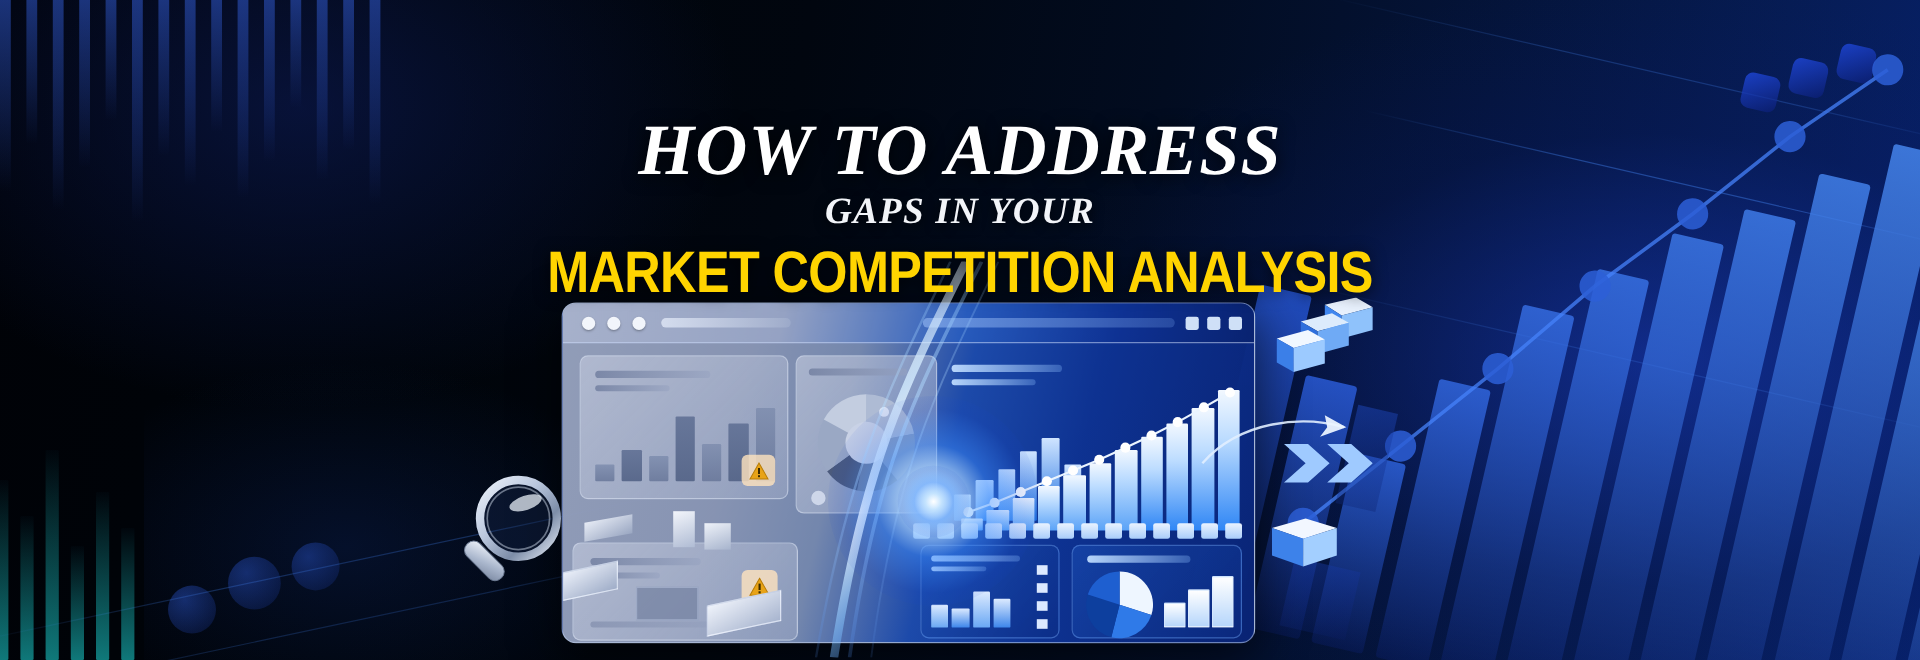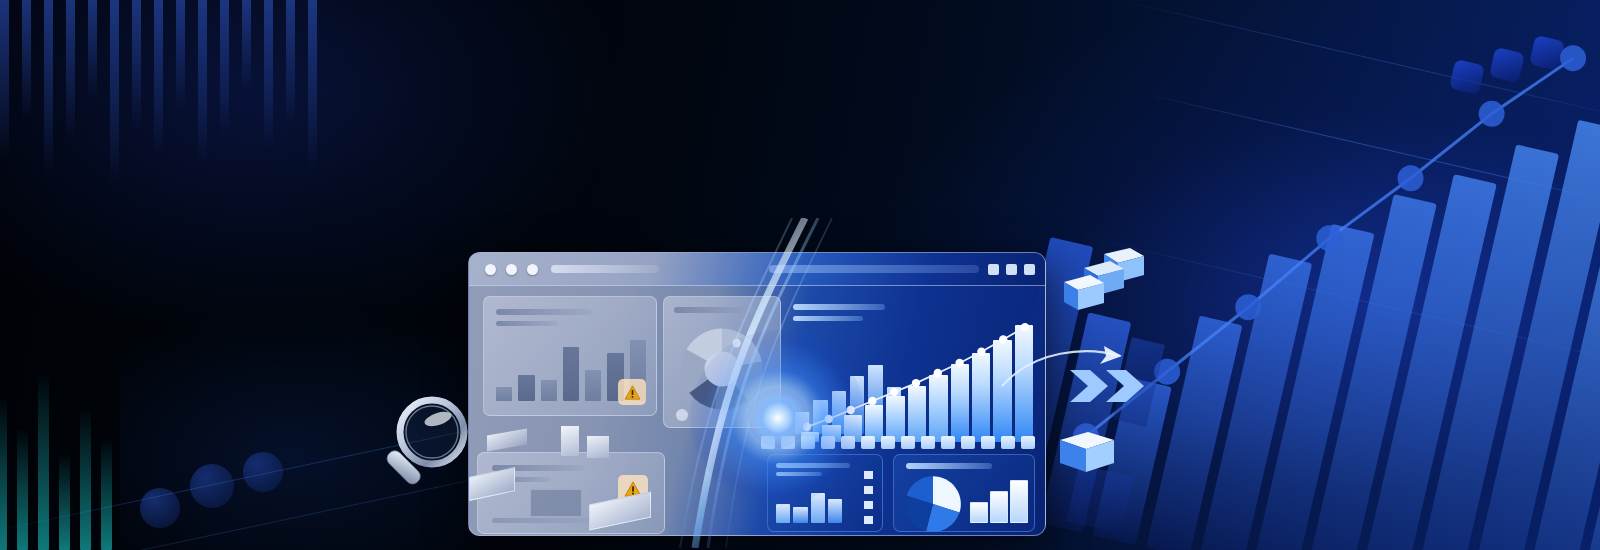--- a/index.html
+++ b/index.html
@@ -175,20 +175,25 @@
           <circle cx="353.3333333333333" cy="170.79999999999995" r="13" fill="rgba(45,95,215,0.85)"></circle>
           <circle cx="436.6666666666667" cy="109.20000000000005" r="13" fill="rgba(45,95,215,0.85)"></circle>
           <circle cx="520" cy="56.400000000000034" r="13" fill="rgba(45,95,215,0.85)"></circle>
         </g>
     </svg>
 
     <div style="position:absolute;left:120px;top:300px;width:420px;height:260px;
       background:radial-gradient(ellipse at 40% 60%,rgba(16,44,120,0.30),rgba(0,0,0,0) 70%);"></div>
   </div>
 
+  <div class="headline">
+    <div class="hl1">HOW TO ADDRESS</div>
+    <div class="hl2">GAPS IN YOUR</div>
+    <div class="hl3">MARKET COMPETITION ANALYSIS</div>
+  </div>
 
   <svg id="magnifier" width="96" height="112" viewBox="0 0 96 112" style="left:378px;top:388px;">
     <defs>
       <linearGradient id="mgRing" x1="0" y1="0" x2="1" y2="1">
         <stop offset="0%" stop-color="#eef3fb"></stop>
           <stop offset="40%" stop-color="#b9c6dd"></stop>
         <stop offset="70%" stop-color="#7d8da8"></stop>
           <stop offset="100%" stop-color="#e3eaf5"></stop>
       </linearGradient>
       <linearGradient id="mgH" x1="0" y1="0" x2="1" y2="1">

